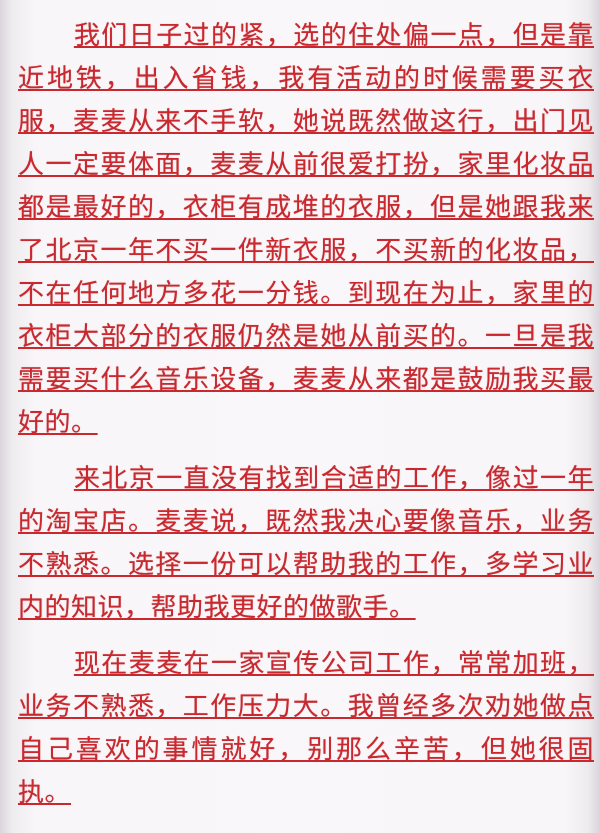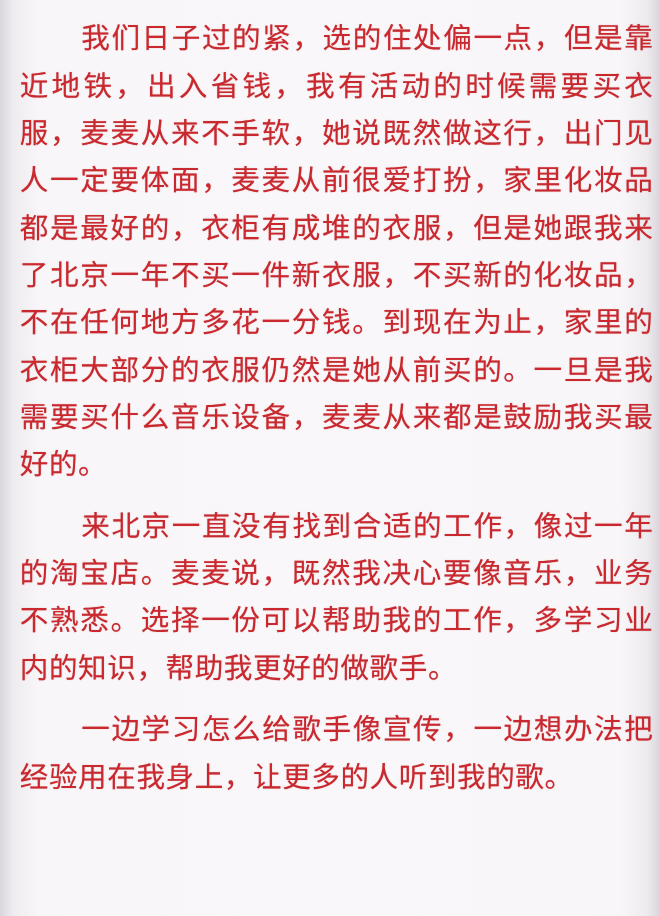--- a/index.html
+++ b/index.html
@@ -32,22 +32,24 @@
     margin: 0 0 13px 0;
     font-size: 26px;
     line-height: 43px;
     font-weight: 400;
     color: var(--text-color, #c9282e);
     text-align: justify;
     text-indent: 2.15em;
     letter-spacing: 0.5px;
     
     text-shadow: 0 0 1px rgba(181, 40, 46, 0.45);
+    text-decoration: underline;
   }
 </style>
 </head>
 <body>
 
 <div class="page">
   <p class="para">我们日子过的紧，选的住处偏一点，但是靠近地铁，出入省钱，我有活动的时候需要买衣服，麦麦从来不手软，她说既然做这行，出门见人一定要体面，麦麦从前很爱打扮，家里化妆品都是最好的，衣柜有成堆的衣服，但是她跟我来了北京一年不买一件新衣服，不买新的化妆品，不在任何地方多花一分钱。到现在为止，家里的衣柜大部分的衣服仍然是她从前买的。一旦是我需要买什么音乐设备，麦麦从来都是鼓励我买最好的。</p>
   <p class="para">来北京一直没有找到合适的工作，像过一年的淘宝店。麦麦说，既然我决心要像音乐，业务不熟悉。选择一份可以帮助我的工作，多学习业内的知识，帮助我更好的做歌手。</p>
+  <p class="para">现在麦麦在一家宣传公司工作，常常加班，业务不熟悉，工作压力大。我曾经多次劝她做点自己喜欢的事情就好，别那么辛苦，但她很固执。</p>
   <p class="para">一边学习怎么给歌手像宣传，一边想办法把经验用在我身上，让更多的人听到我的歌。</p>
 </div>
 
 </body></html>

